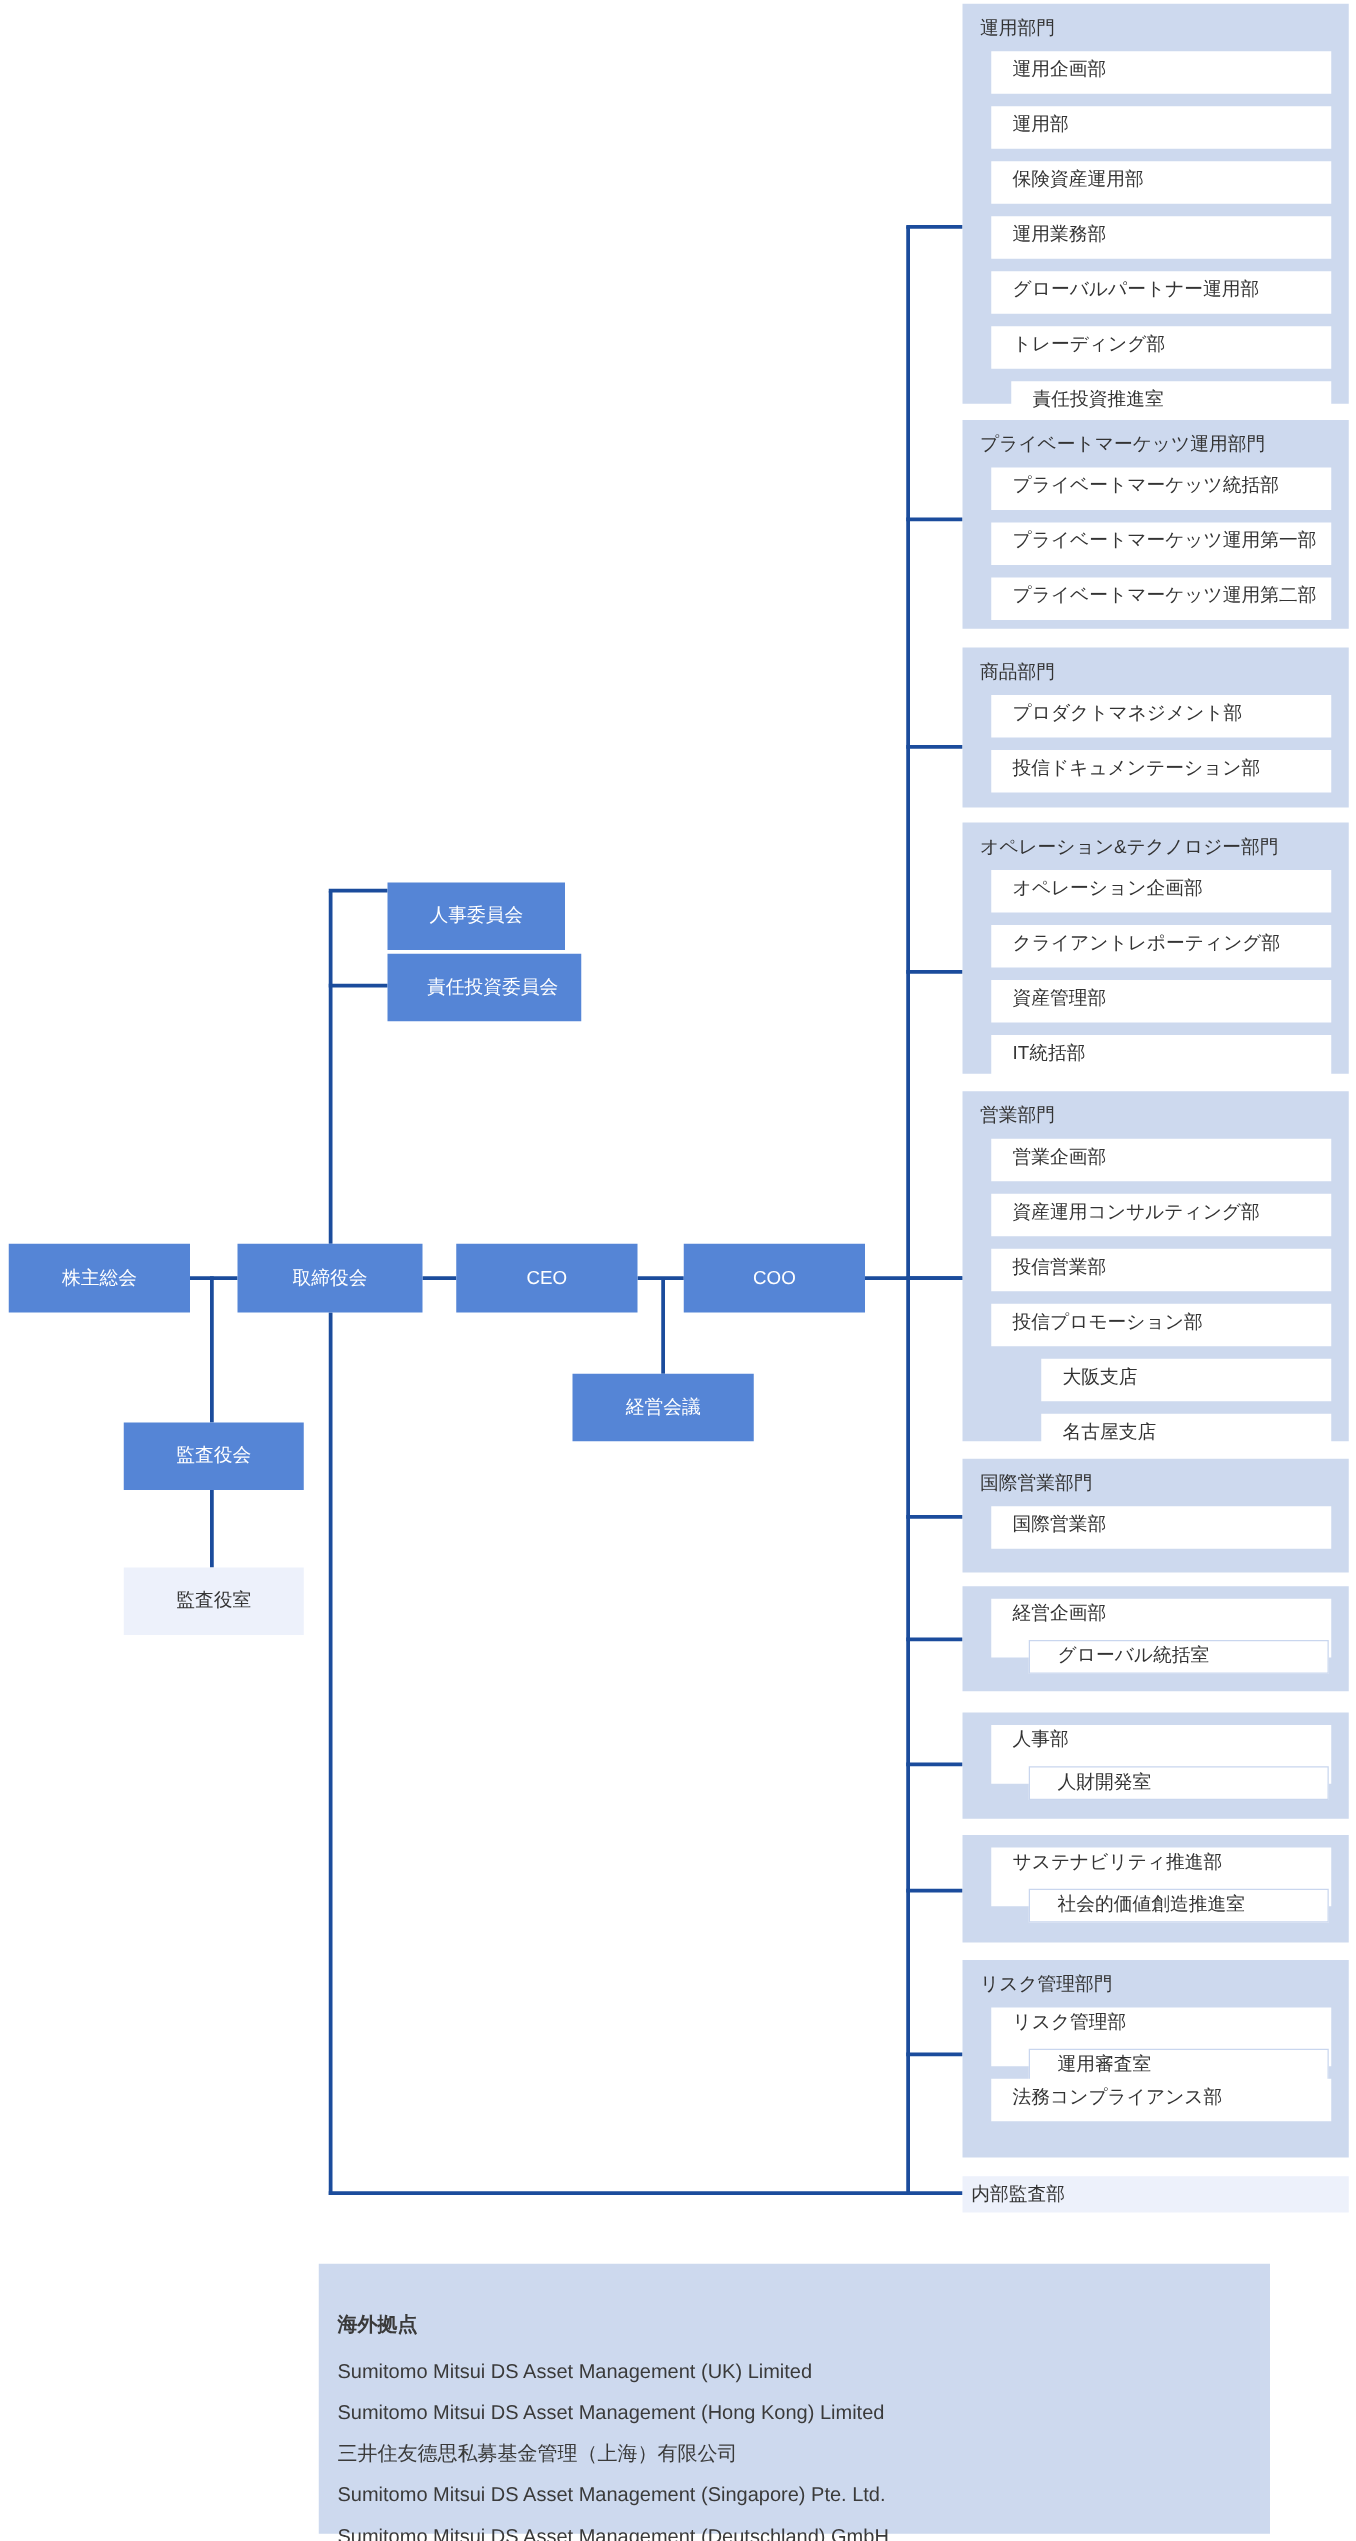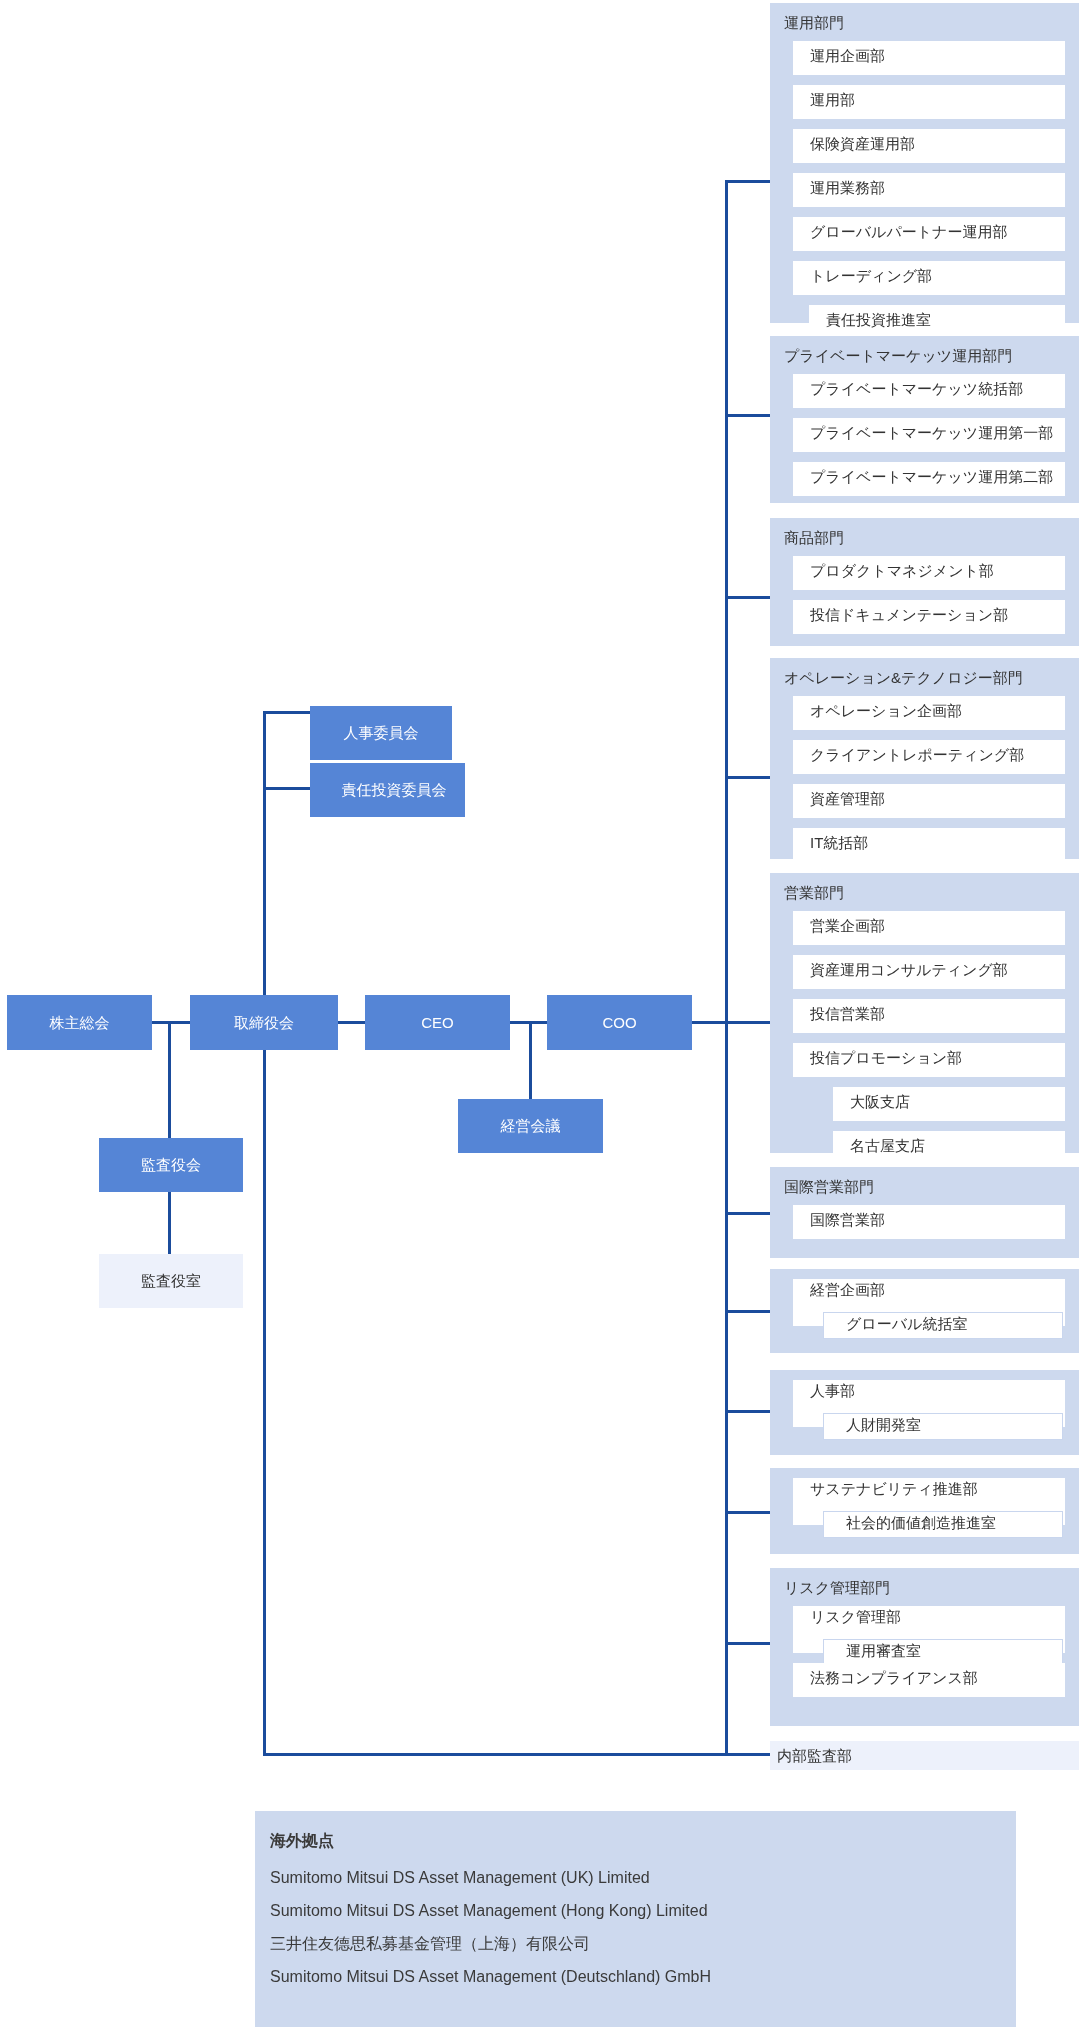--- a/index.html
+++ b/index.html
@@ -37,21 +37,21 @@
   }
   #internal-audit{
     position:absolute;left:770px;top:1741px;width:309px;height:29px;
     background:var(--pale-blue);color:#333;font-size:15px;line-height:29px;
     padding-left:7px;box-sizing:border-box;
   }
   #overseas{
     position:absolute;left:255px;top:1811px;width:761px;height:216px;
     background:var(--panel-blue);box-sizing:border-box;padding:20px 0 0 15px;color:#3a3a3a;
   }
-  #overseas .ov-title{font-size:16px;font-weight:bold;line-height:20px;margin-bottom:10px;}
+  #overseas .ov-title{font-size:16px;font-weight:bold;line-height:20px;margin-bottom:10px;margin-top:20px;}
   #overseas .ov-line{font-size:16px;line-height:33px;}
 </style>
 </head>
 <body>
 
 <div id="canvas" style="--box-blue: #5585d6; --panel-blue: #cdd9ee; --pale-blue: #edf1fb; --line: #1b4c9c;">
 
   <div class="line" style="left:152px;top:1021px;width:38px;height:3px;"></div>
   <div class="line" style="left:338px;top:1021px;width:27px;height:3px;"></div>
   <div class="line" style="left:510px;top:1021px;width:37px;height:3px;"></div>
@@ -145,17 +145,18 @@
     </div>
 
   <div id="internal-audit">内部監査部</div>
 
   <div id="overseas">
     <div class="ov-title">海外拠点</div>
     <div id="overseas-list">
         <div class="ov-line">Sumitomo Mitsui DS Asset Management (UK) Limited</div>
         <div class="ov-line">Sumitomo Mitsui DS Asset Management (Hong Kong) Limited</div>
         <div class="ov-line">三井住友德思私募基金管理（上海）有限公司</div>
+        <div class="ov-line">Sumitomo Mitsui DS Asset Management (Singapore) Pte. Ltd.</div>
         <div class="ov-line">Sumitomo Mitsui DS Asset Management (Deutschland) GmbH</div>
       </div>
   </div>
 
 </div>
 
 </body></html>

